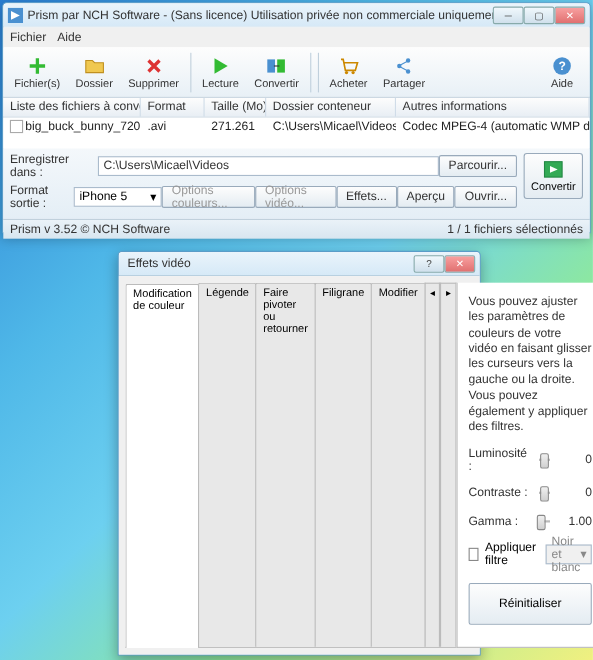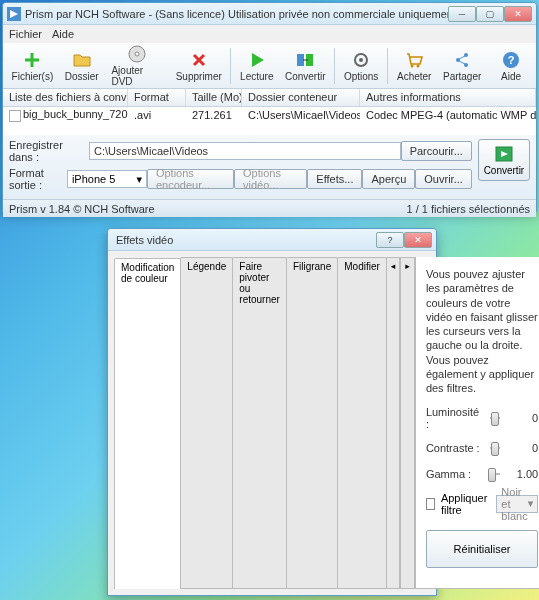--- a/index.html
+++ b/index.html
@@ -92,29 +92,20 @@
         <span class="ico">
           <svg width="20" height="20">
             <path d="M2 5h6l2 2h8v9H2Z" fill="#f0c850" stroke="#c09020"></path>
           </svg>
         </span>
         <span class="lbl">Dossier</span>
       </div>
     <div class="tbtn">
         <span class="ico">
           <svg width="20" height="20">
-            <circle cx="10" cy="10" r="8" fill="#e0e0e0" stroke="#888"></circle>
-            <circle cx="10" cy="10" r="2" fill="#fff" stroke="#888"></circle>
-          </svg>
-        </span>
-        <span class="lbl">Ajouter DVD</span>
-      </div>
-    <div class="tbtn">
-        <span class="ico">
-          <svg width="20" height="20">
             <path d="M5 5l10 10M15 5l-10 10" stroke="#d33" stroke-width="3"></path>
           </svg>
         </span>
         <span class="lbl">Supprimer</span>
       </div>
     <div class="sep"></div>
     <div class="tbtn">
         <span class="ico">
           <svg width="20" height="20">
             <path d="M5 3l12 7-12 7Z" fill="#3b3"></path>
@@ -126,29 +117,20 @@
         <span class="ico">
           <svg width="20" height="20">
             <rect x="2" y="4" width="7" height="12" fill="#4a90d0"></rect>
             <rect x="11" y="4" width="7" height="12" fill="#3b3"></rect>
             <path d="M8 10h5" stroke="#333"></path>
           </svg>
         </span>
         <span class="lbl">Convertir</span>
       </div>
     <div class="sep"></div>
-    <div class="tbtn">
-        <span class="ico">
-          <svg width="20" height="20">
-            <circle cx="10" cy="10" r="6" fill="none" stroke="#666" stroke-width="2"></circle>
-            <circle cx="10" cy="10" r="2" fill="#666"></circle>
-          </svg>
-        </span>
-        <span class="lbl">Options</span>
-      </div>
     <div class="sep"></div>
     <div class="tbtn">
         <span class="ico">
           <svg width="20" height="20">
             <path d="M3 4h2l2 10h9l2-7H6" fill="none" stroke="#c80" stroke-width="1.5"></path>
             <circle cx="8" cy="16" r="1.5" fill="#c80"></circle>
             <circle cx="14" cy="16" r="1.5" fill="#c80"></circle>
           </svg>
         </span>
         <span class="lbl">Acheter</span>
@@ -200,40 +182,40 @@
               <span>C:\Users\Micael\Videos</span>
             </div>
           <div class="btn">Parcourir...</div>
         </div>
         <div class="frow">
           <label>Format sortie :</label>
           <div class="sel" style="width:90px">
               <span>iPhone 5</span>
               <span>▾</span>
             </div>
-          <div class="btn dis">Options encodeur...</div>
+          <div class="btn dis">Options couleurs...</div>
           <div class="btn dis">Options vidéo...</div>
           <div class="btn">Effets...</div>
           <div class="btn">Aperçu</div>
           <div class="btn">Ouvrir...</div>
         </div>
       </div>
       <div class="bigbtn">
         <span>
             <svg width="20" height="18">
               <rect x="2" y="2" width="16" height="14" fill="#3a5" stroke="#284"></rect>
               <path d="M7 6l7 3-7 3Z" fill="#fff"></path>
             </svg>
           </span>
         <span style="font-size:10px">Convertir</span>
       </div>
     </div>
   </div>
   <div class="statusbar">
-    <span>Prism v 1.84 © NCH Software</span>
+    <span>Prism v 3.52 © NCH Software</span>
     <span>1 / 1 fichiers sélectionnés</span>
   </div>
 </div>
 
 <div class="win dlg">
   <div class="titlebar">
     <span class="title" style="padding-left:4px">Effets vidéo</span>
     <div class="winbtns">
       <div class="winbtn">?</div>
       <div class="winbtn close">✕</div>

